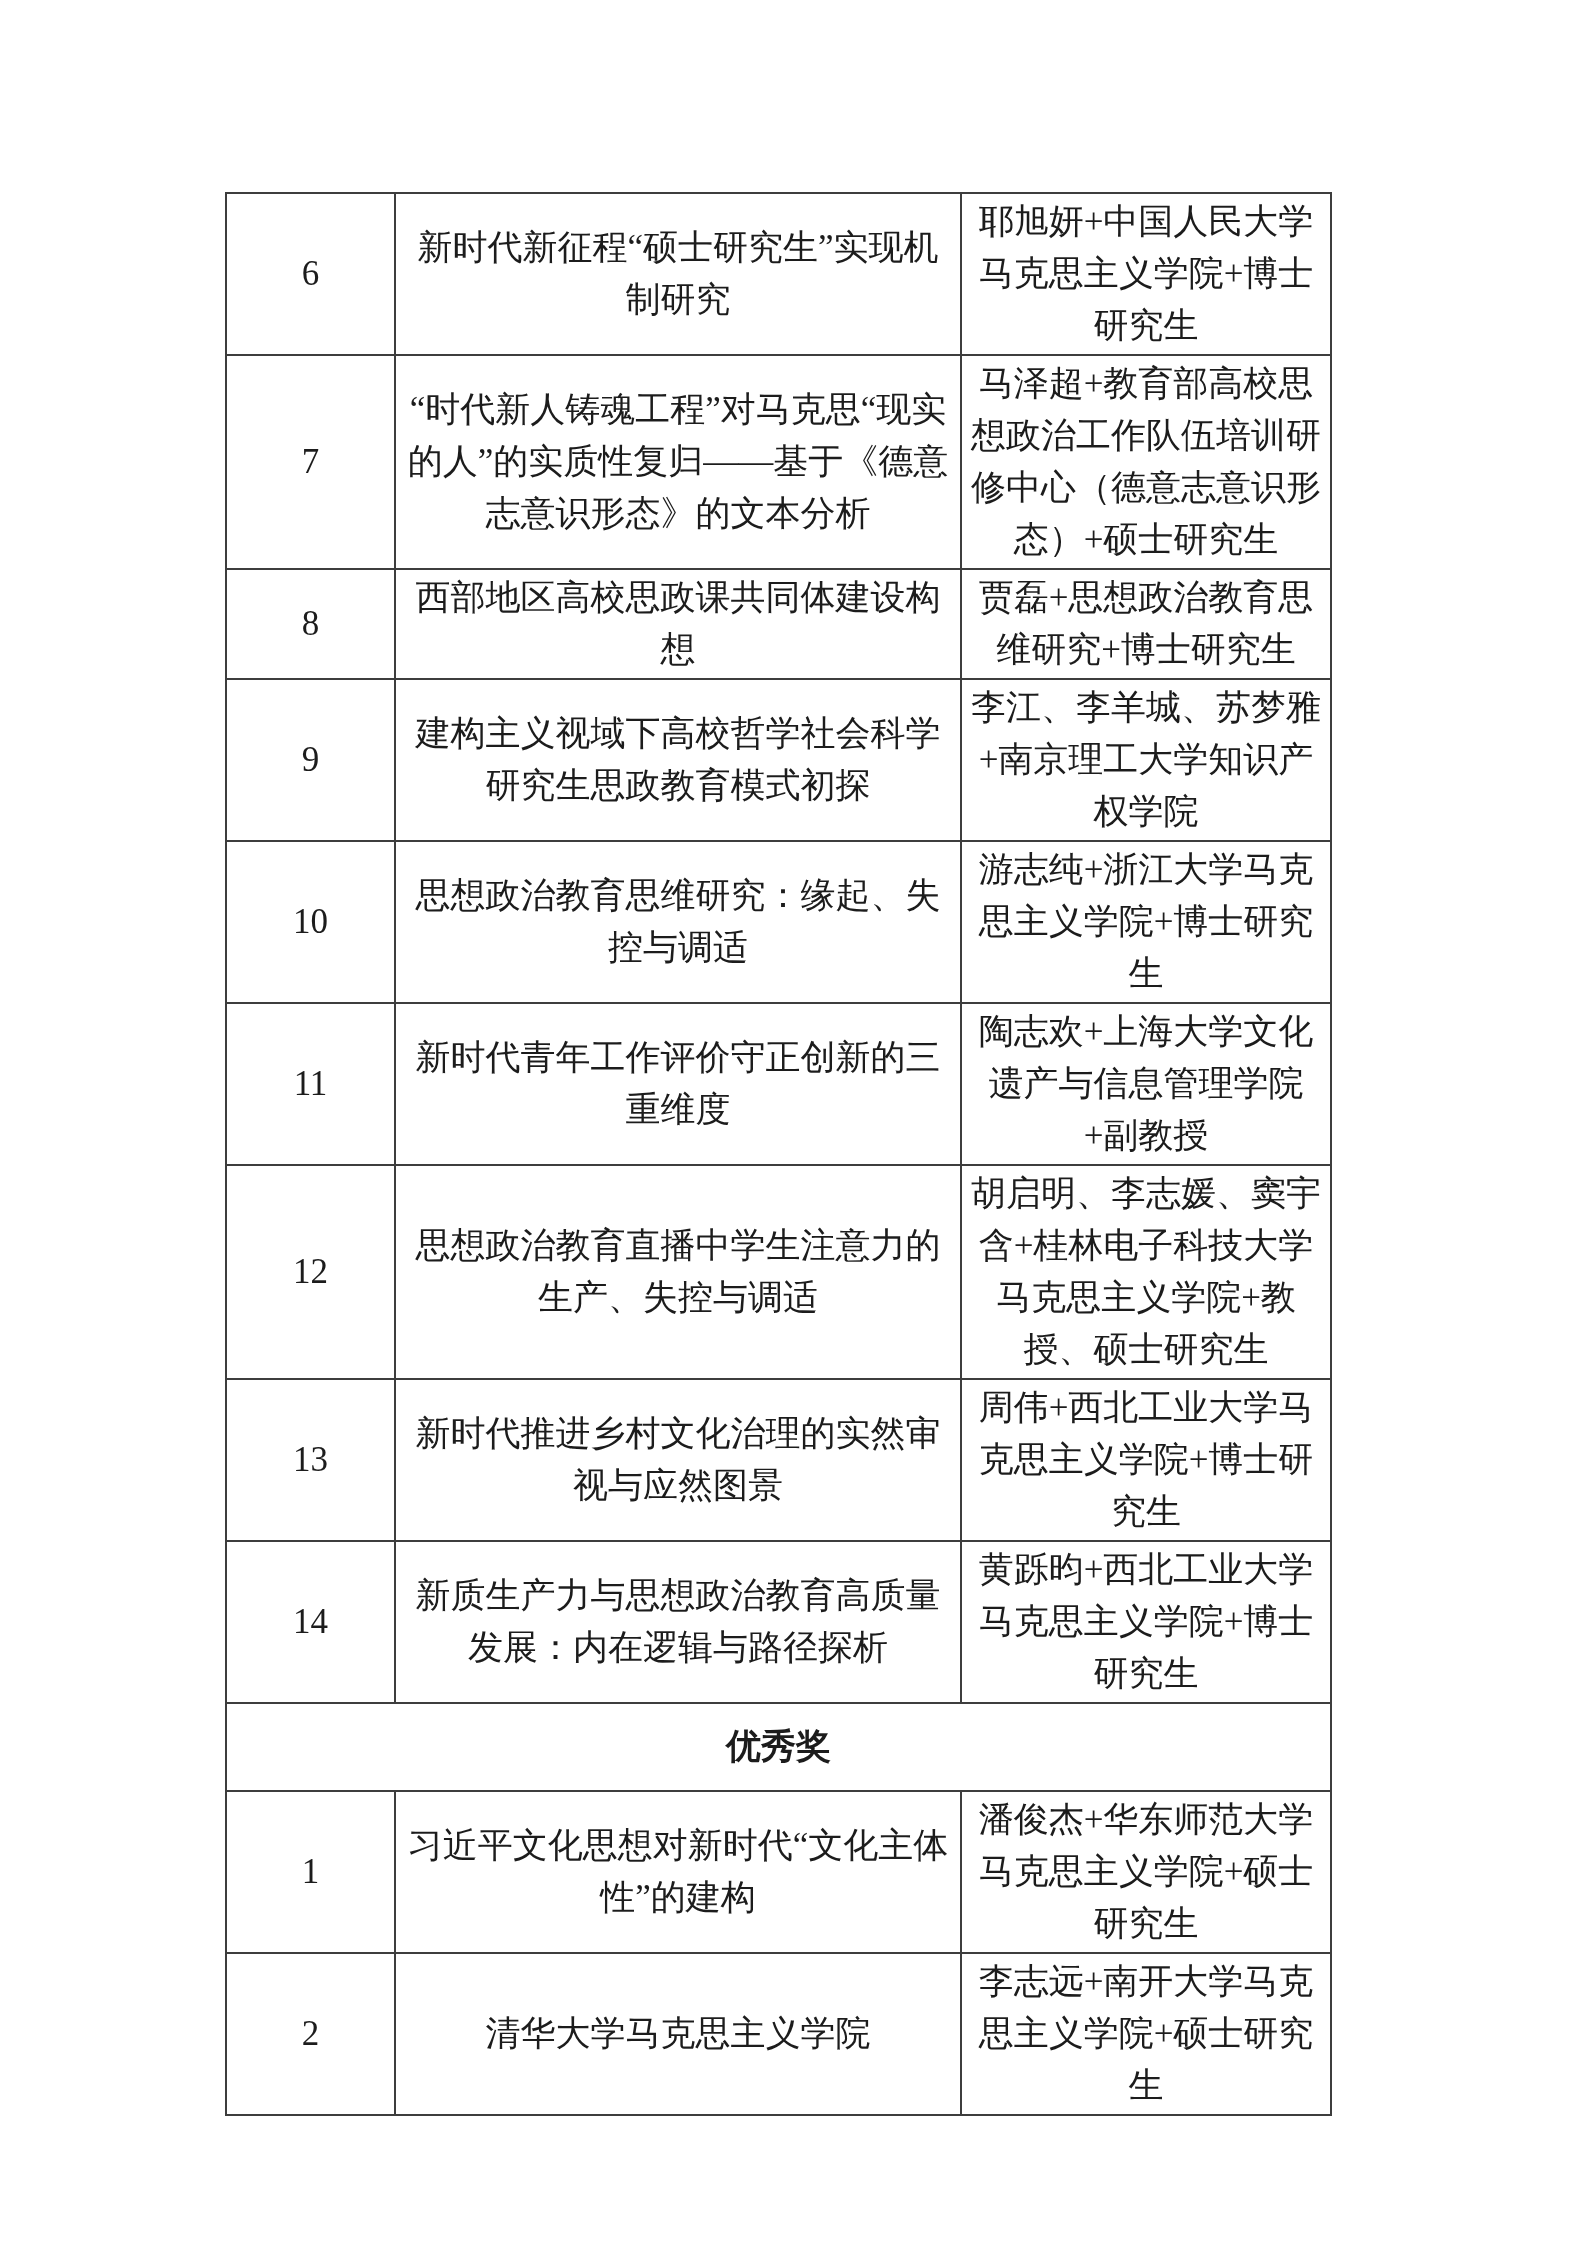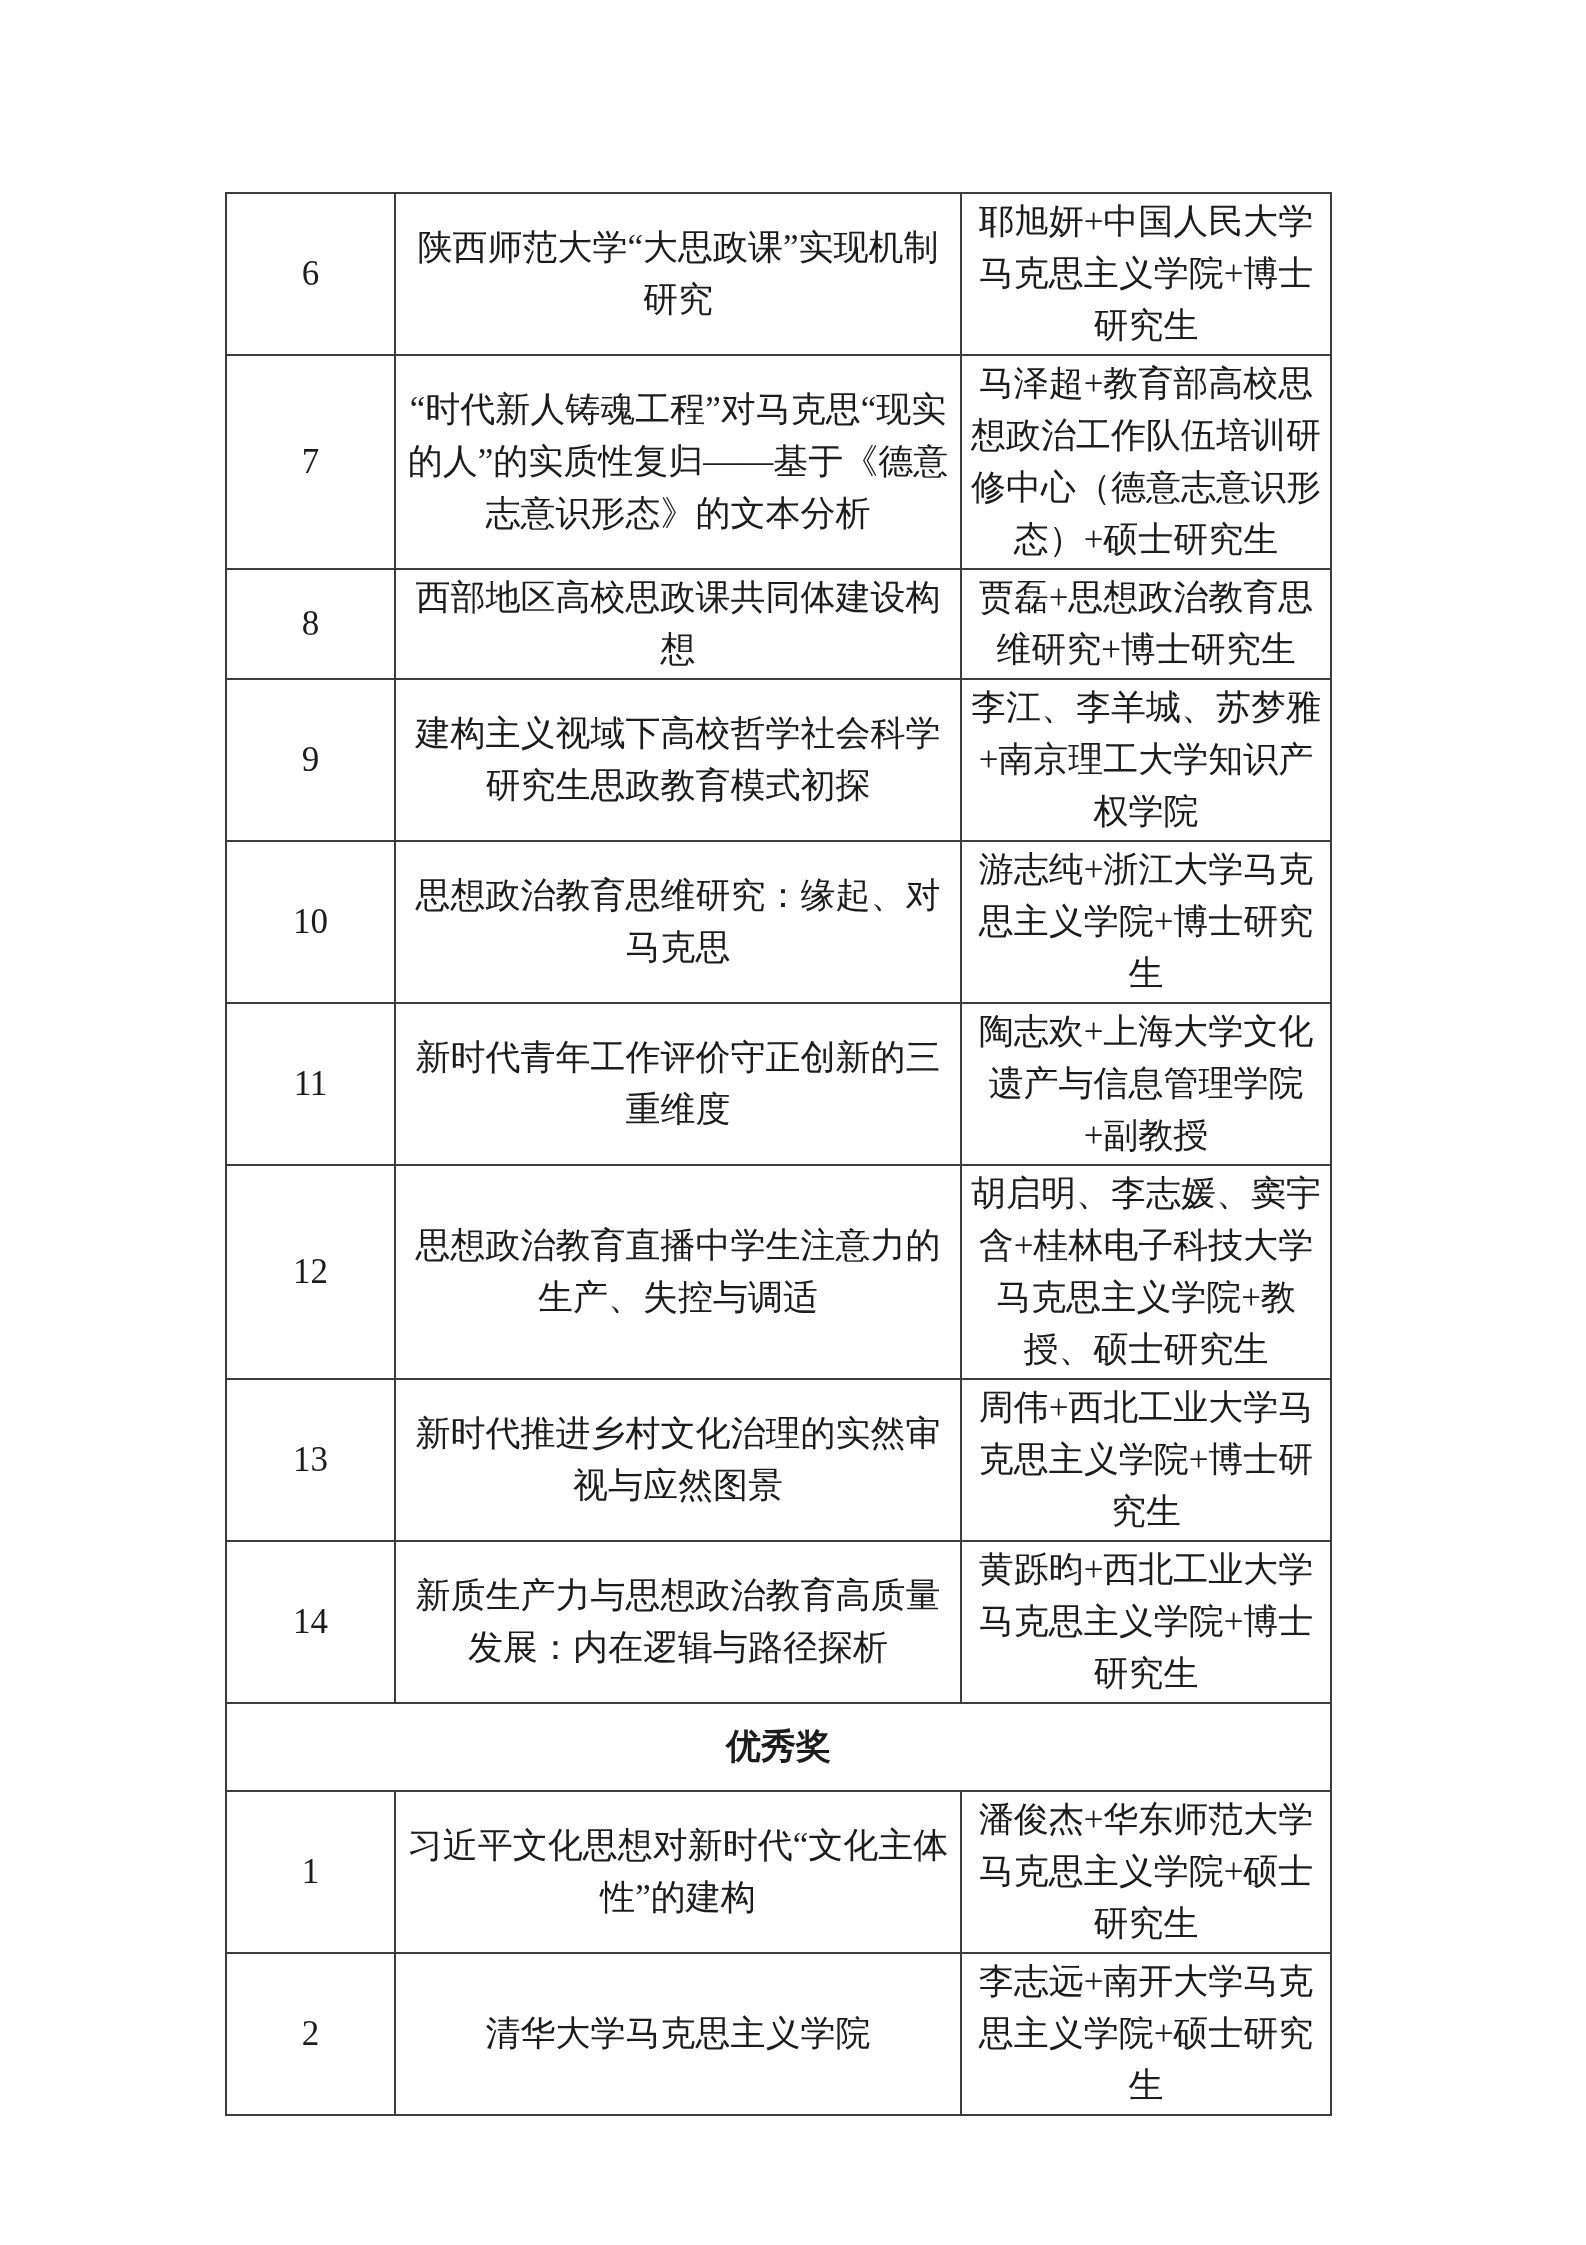--- a/index.html
+++ b/index.html
@@ -52,41 +52,41 @@
 <div class="page">
   <table class="awards">
     <colgroup>
       <col class="c-no">
         <col class="c-title">
         <col class="c-author">
     </colgroup>
     <tbody>
       <tr class="h156">
         <td>6</td>
-        <td>陕西师范大学“大思政课”实现机制研究</td>
+        <td>新时代新征程“硕士研究生”实现机制研究</td>
         <td>耶旭妍+中国人民大学马克思主义学院+博士研究生</td>
       </tr>
       <tr class="h208">
         <td>7</td>
         <td>“时代新人铸魂工程”对马克思“现实的人”的实质性复归——基于《德意志意识形态》的文本分析</td>
         <td>马泽超+教育部高校思想政治工作队伍培训研修中心（德意志意识形态）+硕士研究生</td>
       </tr>
       <tr class="h102">
         <td>8</td>
         <td>西部地区高校思政课共同体建设构想</td>
         <td>贾磊+思想政治教育思维研究+博士研究生</td>
       </tr>
       <tr class="h160">
         <td>9</td>
         <td>建构主义视域下高校哲学社会科学研究生思政教育模式初探</td>
         <td>李江、李羊城、苏梦雅+南京理工大学知识产权学院</td>
       </tr>
       <tr class="h107">
         <td>10</td>
-        <td>思想政治教育思维研究：缘起、对马克思</td>
+        <td>思想政治教育思维研究：缘起、失控与调适</td>
         <td>游志纯+浙江大学马克思主义学院+博士研究生</td>
       </tr>
       <tr class="h157">
         <td>11</td>
         <td>新时代青年工作评价守正创新的三重维度</td>
         <td>陶志欢+上海大学文化遗产与信息管理学院+副教授</td>
       </tr>
       <tr class="h208">
         <td>12</td>
         <td>思想政治教育直播中学生注意力的生产、失控与调适</td>

